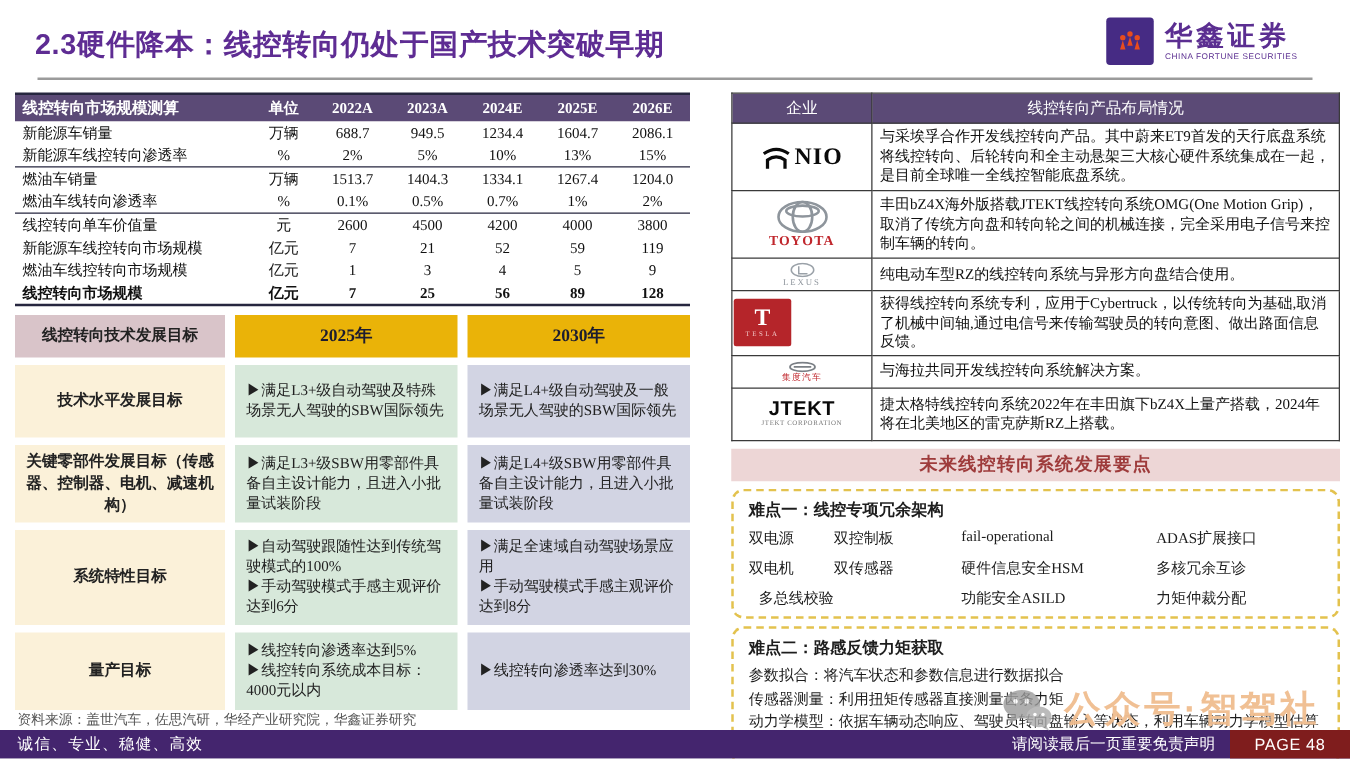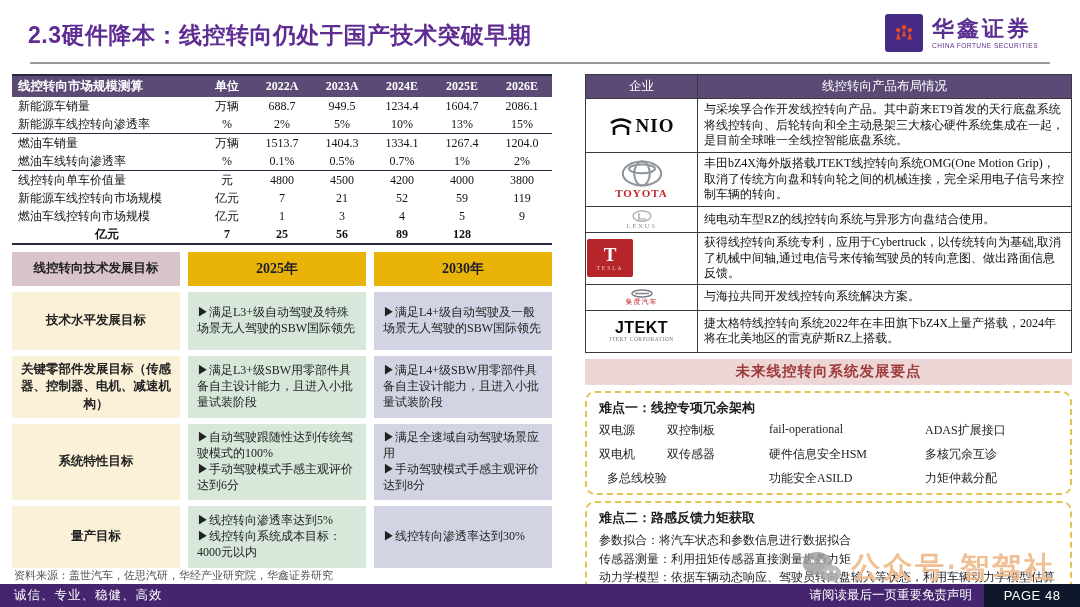--- a/index.html
+++ b/index.html
@@ -81,21 +81,21 @@
   .b2line { font-size:12px; line-height:1.4; margin-bottom:2px; }
   .b2label { font-weight:normal; }
 
   
   .source { position:absolute; left:14px; top:568px; font-size:11px; color:#555; }
   .bar { position:absolute; left:0; right:0; bottom:0; height:23px; background:#44256E;
          display:flex; align-items:center; z-index:2; }
   .slogan { margin-left:14px; color:#fff; font-size:12.5px; letter-spacing:1px; }
   .bar-right { margin-left:auto; display:flex; align-items:center; height:100%; }
   .disclaimer { color:#fff; font-size:12.5px; margin-right:12px; }
-  .pagebox { background:#0f172a; height:100%; width:96px; display:flex; align-items:center;
+  .pagebox { background:#7f1d1d; height:100%; width:96px; display:flex; align-items:center;
              justify-content:center; color:#fff; font-size:13px; letter-spacing:0.5px; }
 
   .watermark { position:absolute; right:24px; top:548px; display:flex; align-items:center; gap:7px;
                z-index:3; pointer-events:none; }
   .wm-text { font-size:29px; color:#F0BD8F; letter-spacing:3px; font-weight:600; opacity:0.95; }
 </style>
 </head>
 <body>
 
 <div class="slide">
@@ -163,21 +163,21 @@
         <div>%</div>
         <div>0.1%</div>
         <div>0.5%</div>
         <div>0.7%</div>
         <div>1%</div>
         <div>2%</div>
       </div>
       <div class="mt-row">
         <div class="mt-label">线控转向单车价值量</div>
         <div>元</div>
-        <div>4800</div>
+        <div>2600</div>
         <div>4500</div>
         <div>4200</div>
         <div>4000</div>
         <div>3800</div>
       </div>
       <div class="mt-row">
         <div class="mt-label">新能源车线控转向市场规模</div>
         <div>亿元</div>
         <div>7</div>
         <div>21</div>
@@ -188,20 +188,21 @@
       <div class="mt-row">
         <div class="mt-label">燃油车线控转向市场规模</div>
         <div>亿元</div>
         <div>1</div>
         <div>3</div>
         <div>4</div>
         <div>5</div>
         <div>9</div>
       </div>
       <div class="mt-row total">
+        <div class="mt-label">线控转向市场规模</div>
         <div>亿元</div>
         <div>7</div>
         <div>25</div>
         <div>56</div>
         <div>89</div>
         <div>128</div>
       </div>
     </div>
 
     <div class="goals">

